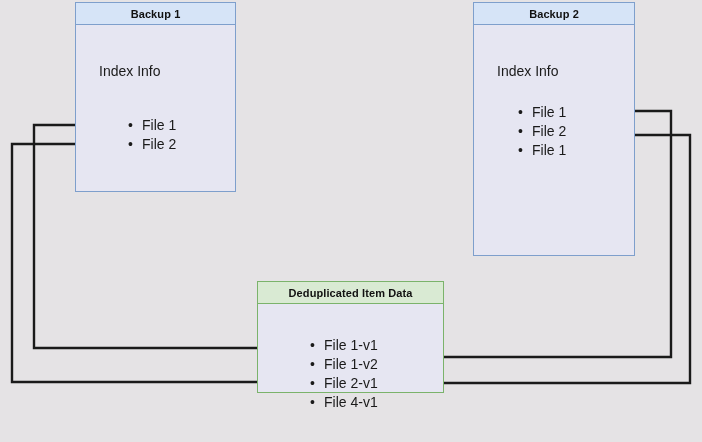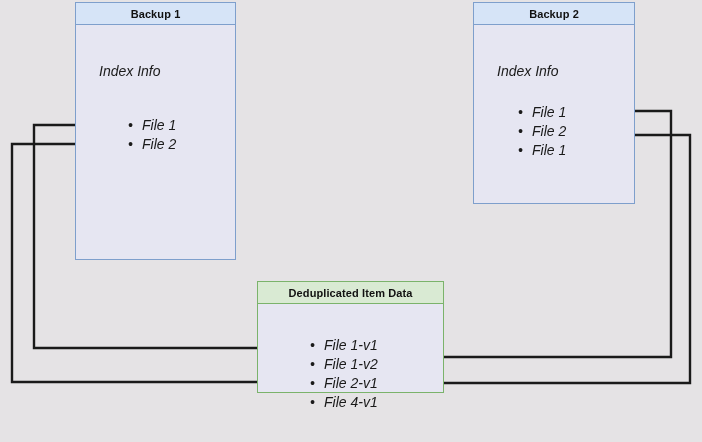--- a/index.html
+++ b/index.html
@@ -44,21 +44,20 @@
     align-items: center;
     justify-content: center;
     font-size: 11px;
     font-weight: bold;
     color: #111;
     letter-spacing: 0.1px;
   }
   .box-body {
     position: relative;
     height: calc(100% - 22px);
-    font-style: italic;
   }
   .index-label {
     position: absolute;
     font-size: 14px;
     color: #1a1a1a;
     white-space: nowrap;
   }
   .file-list {
     position: absolute;
     margin: 0;
@@ -80,36 +79,36 @@
     top: 0;
     font-size: 14px;
     line-height: 19px;
     color: #1a1a1a;
   }
   
   #backup1 {
     left: 75px;
     top: 2px;
     width: 161px;
-    height: 258px;
+    height: 190px;
   }
   #backup1 .index-label {
     left: 23px;
     top: 38px;
   }
   #backup1 .file-list {
     left: 50px;
     top: 91px;
   }
   
   #backup2 {
     left: 473px;
     top: 2px;
     width: 162px;
-    height: 202px;
+    height: 254px;
   }
   #backup2 .index-label {
     left: 23px;
     top: 38px;
   }
   #backup2 .file-list {
     left: 42px;
     top: 78px;
   }
   

